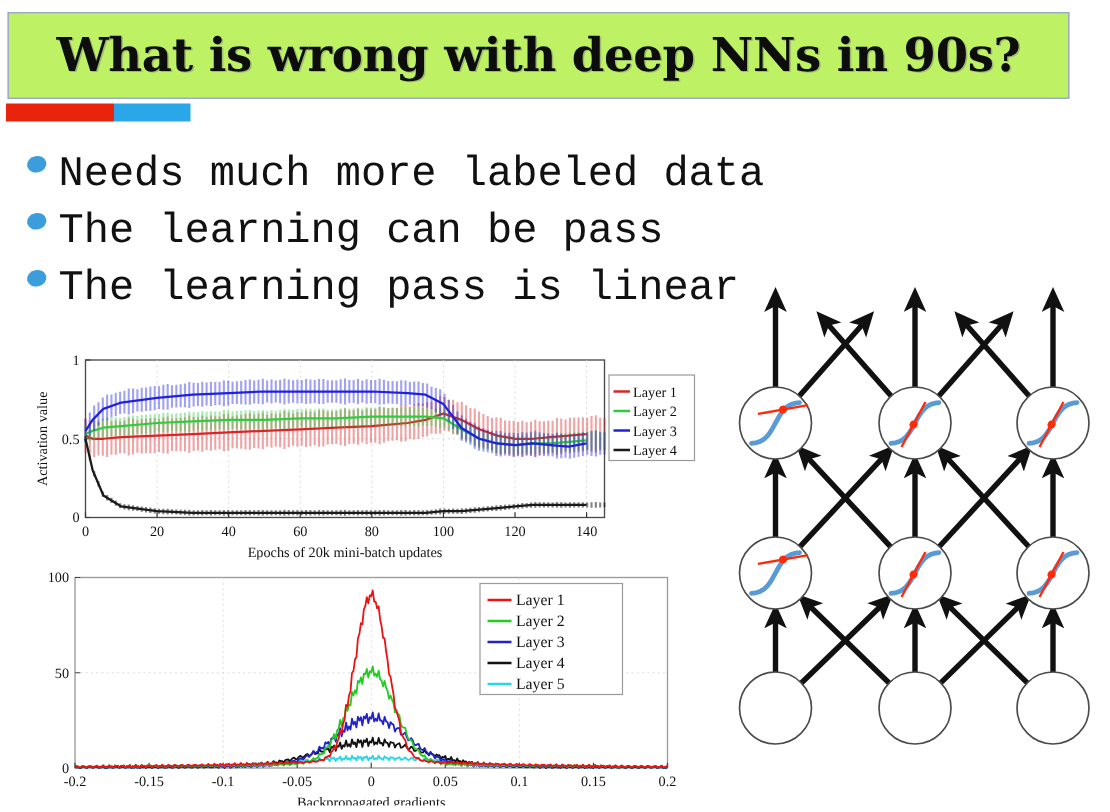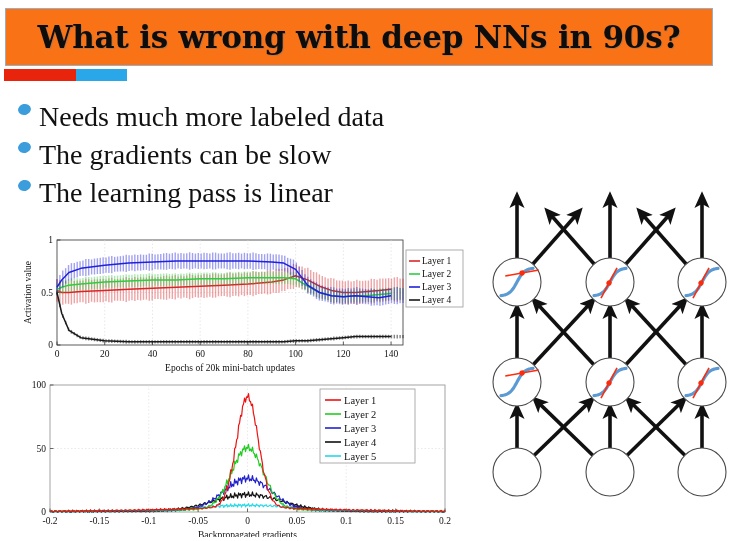--- a/index.html
+++ b/index.html
@@ -6,21 +6,21 @@
   body{
     width:740px;height:541px;background:#ffffff;
     font-family:"Liberation Serif", serif;
     overflow:hidden;position:relative;
   }
   .slide{position:absolute;left:0;top:0;width:740px;height:541px;background:#fff;}
 
   
   .title-box{
     position:absolute;left:5px;top:8px;width:708px;height:58px;
-    border:1px solid #9badc4;background:#f97316;box-sizing:border-box;
+    border:1px solid #9badc4;background:#bef264;box-sizing:border-box;
   }
   .title-text{
     position:absolute;left:0;top:0;width:100%;height:100%;
     display:flex;align-items:center;justify-content:center;
     font-family:"DejaVu Serif", serif;
     font-weight:bold;font-size:31px;color:#0d0d0d;
     letter-spacing:-0.2px;white-space:nowrap;
     text-shadow:1px 1px 0 rgba(120,120,120,0.45);
   }
   .bar{position:absolute;top:69px;height:12px;}
@@ -29,21 +29,21 @@
 
   
   .bullets{position:absolute;left:18px;top:90px;width:470px;}
   .bullet-row{display:flex;align-items:center;height:38px;}
   .bullet-dot{
     width:13px;height:11px;border-radius:50%;
     background:#3c9ddd;margin-right:8px;flex:0 0 auto;
     transform:rotate(-12deg);
   }
   .bullet-text{
-    font-family:Liberation Serif, serif;
+    font-family:Liberation Mono, monospace;
     font-size:28px;color:#111;white-space:nowrap;line-height:1;margin-top:16px;
   }
 
   
   .fig{position:absolute;background:#fff;}
   .fig1{left:20px;top:228px;width:445px;height:145px;}
   .fig2{left:20px;top:375px;width:445px;height:162px;}
   .fig svg{display:block;}
 
   
@@ -60,21 +60,21 @@
   <div class="bar bar-red"></div>
   <div class="bar bar-blue"></div>
 
   <div class="bullets">
     <div class="bullet-row">
       <span class="bullet-dot"></span>
       <span class="bullet-text">Needs much more labeled data</span>
     </div>
     <div class="bullet-row">
       <span class="bullet-dot"></span>
-      <span class="bullet-text">The gradients can be slow</span>
+      <span class="bullet-text">The learning can be pass</span>
     </div>
     <div class="bullet-row">
       <span class="bullet-dot"></span>
       <span class="bullet-text">The learning pass is linear</span>
     </div>
   </div>
 
   <div class="fig fig1">
     <svg id="svg-chart1" width="445" height="145" viewBox="0 0 445 145">
         <rect x="37" y="12" width="346" height="105" fill="#fff" stroke="#4a4a4a" stroke-width="0.9"></rect>

